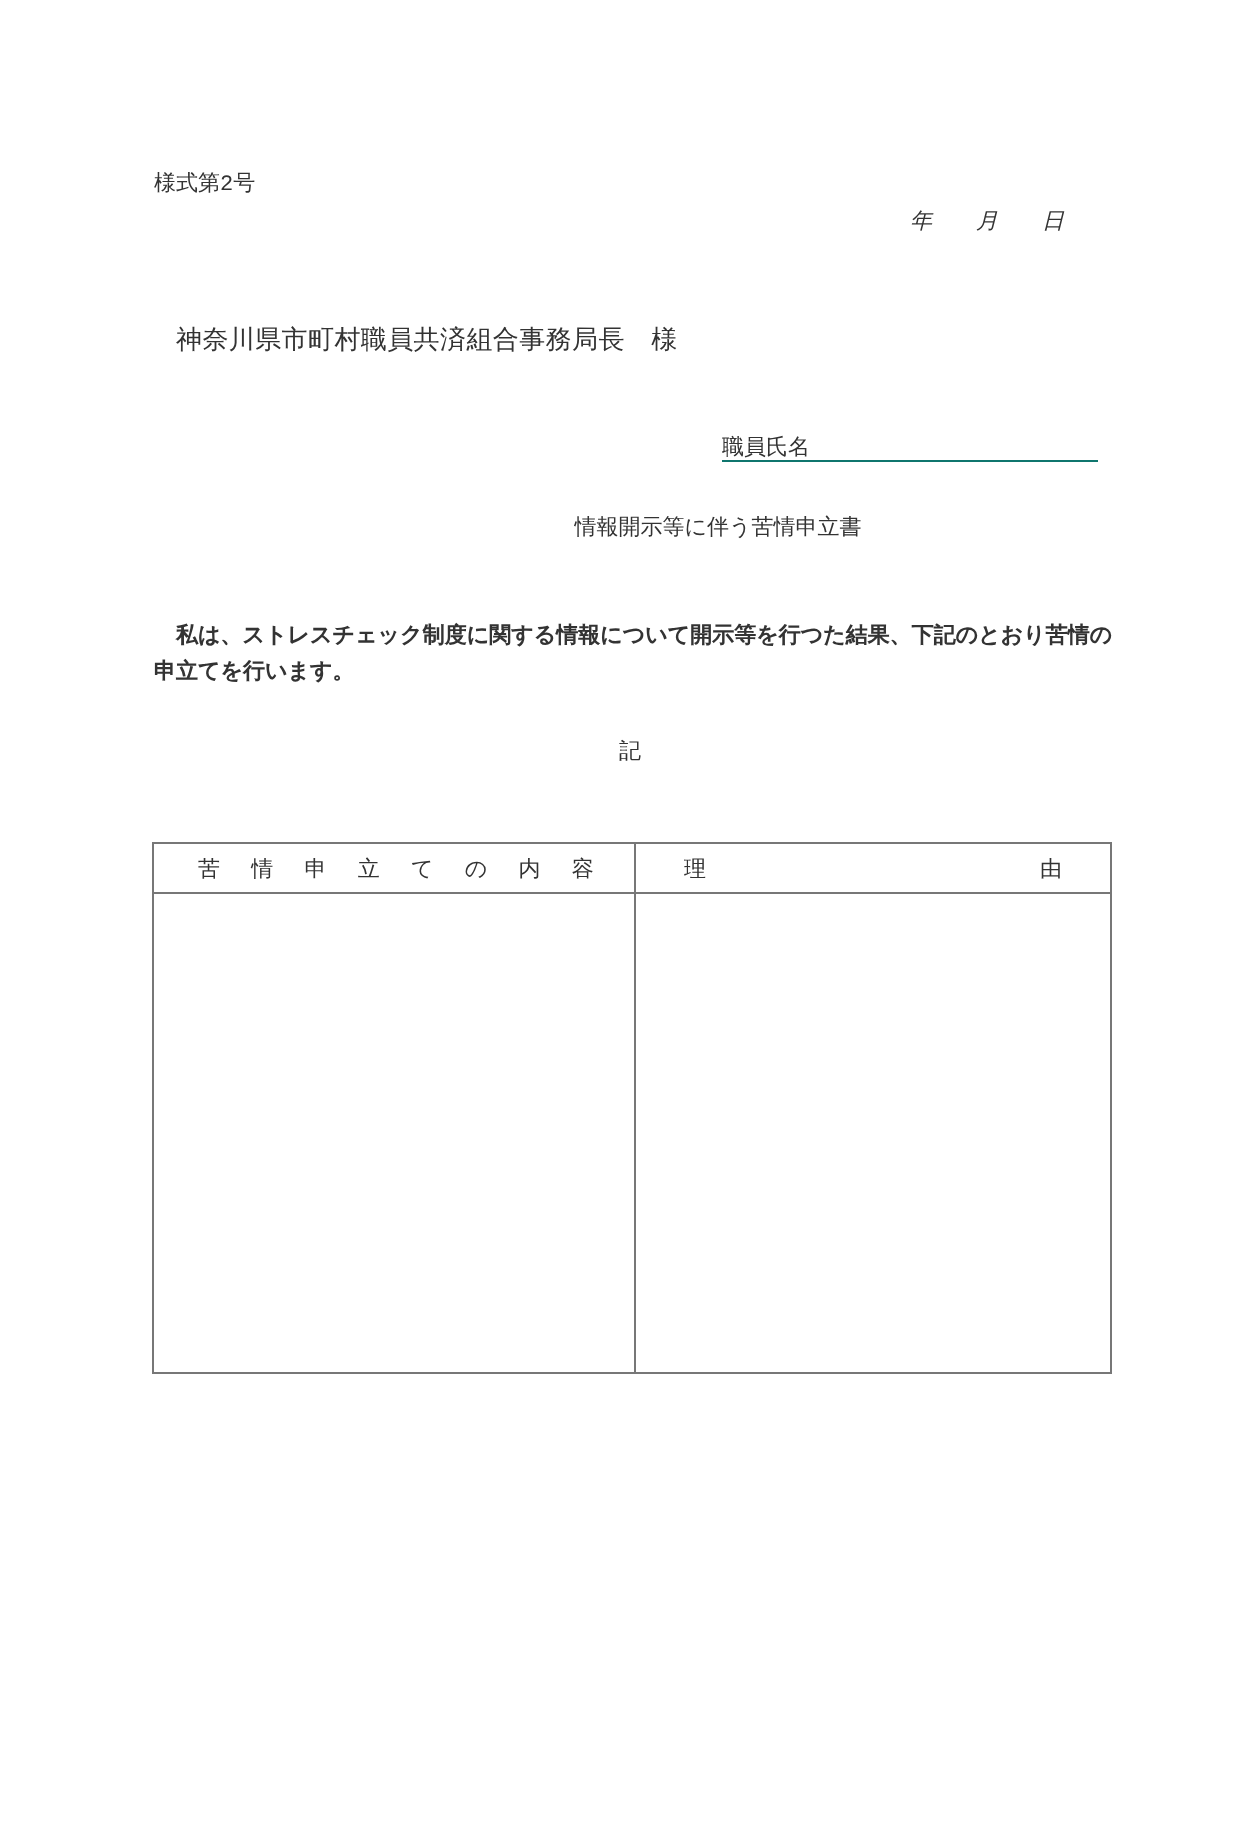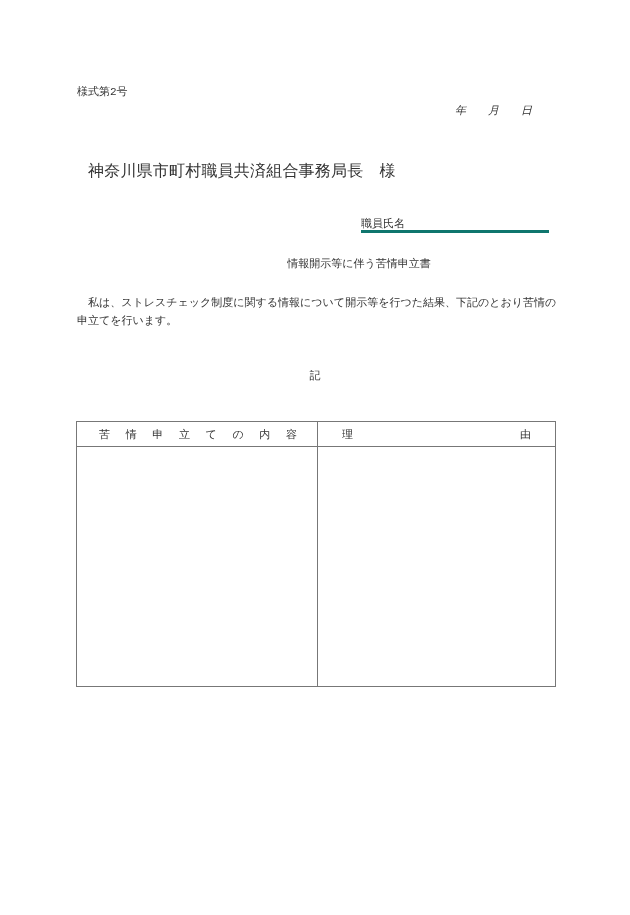--- a/index.html
+++ b/index.html
@@ -13,31 +13,32 @@
       font-family: "DejaVu Serif", "Liberation Serif", serif;
       color: #333333;
       font-size: 11px;
     }
     .abs { position: absolute; white-space: nowrap; }
     .form-no { left: 77px; top: 84px; font-size: 11px; font-family: Liberation Mono, monospace; }
     .date-line { left: 455px; top: 103px; font-size: 11px; font-style: italic; }
     .date-line span { display: inline-block; }
     .date-line .yr { width: 33px; }
     .date-line .mo { width: 33px; }
-    .addressee { left: 88px; top: 161px; font-size: 16px; letter-spacing: 0.2px; }
+    .addressee { left: 88px; top: 161px; font-size: 13px; letter-spacing: 0.2px; }
     .name-field {
       left: 361px; top: 217px; width: 188px;
-      border-bottom: 3px solid #0f766e;
+      border-bottom: 1px solid #0f766e;
       font-size: 11px; line-height: 13px;
     }
     .title { left: 0; width: 630px; top: 256px; text-align: center; font-size: 11px; padding-left: 44px; }
     .body-text {
-      left: 77px; top: 294px; width: 480px;
+      left: 77px; top: 309px; width: 480px;
       white-space: normal; font-size: 11px; line-height: 18px;
       text-indent: 11px;
+      font-weight: bold;
     }
     .ki { left: 0; width: 630px; top: 368px; text-align: center; font-size: 11px; }
     .complaint-table {
       position: absolute;
       left: 76px; top: 421px;
       width: 480px; height: 265px;
       border: 1px solid #777;
       box-sizing: border-box;
       border-collapse: collapse;
     }

